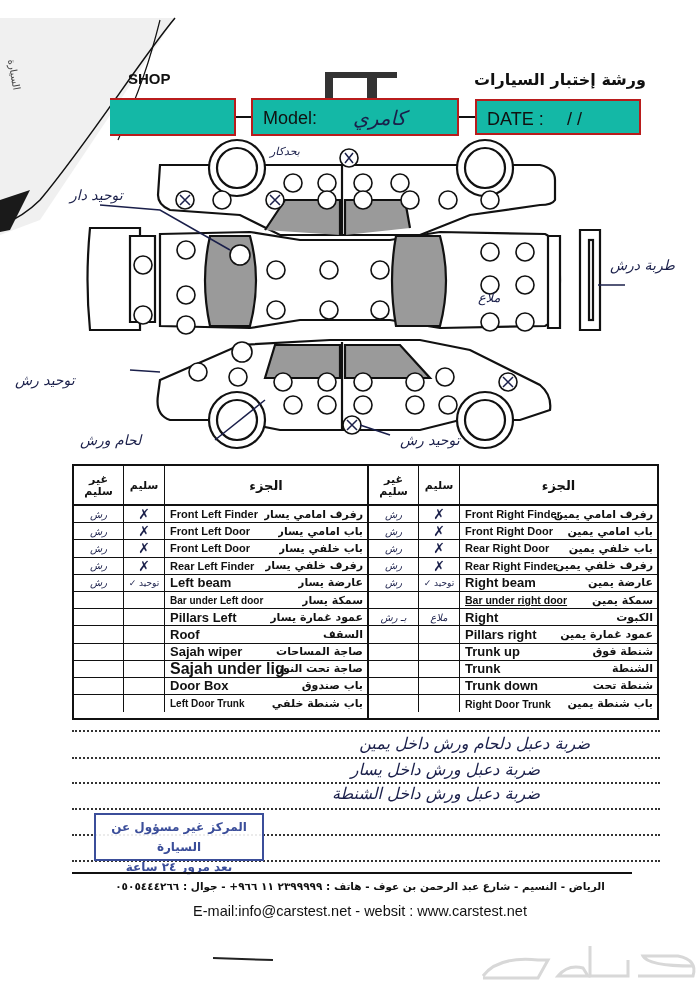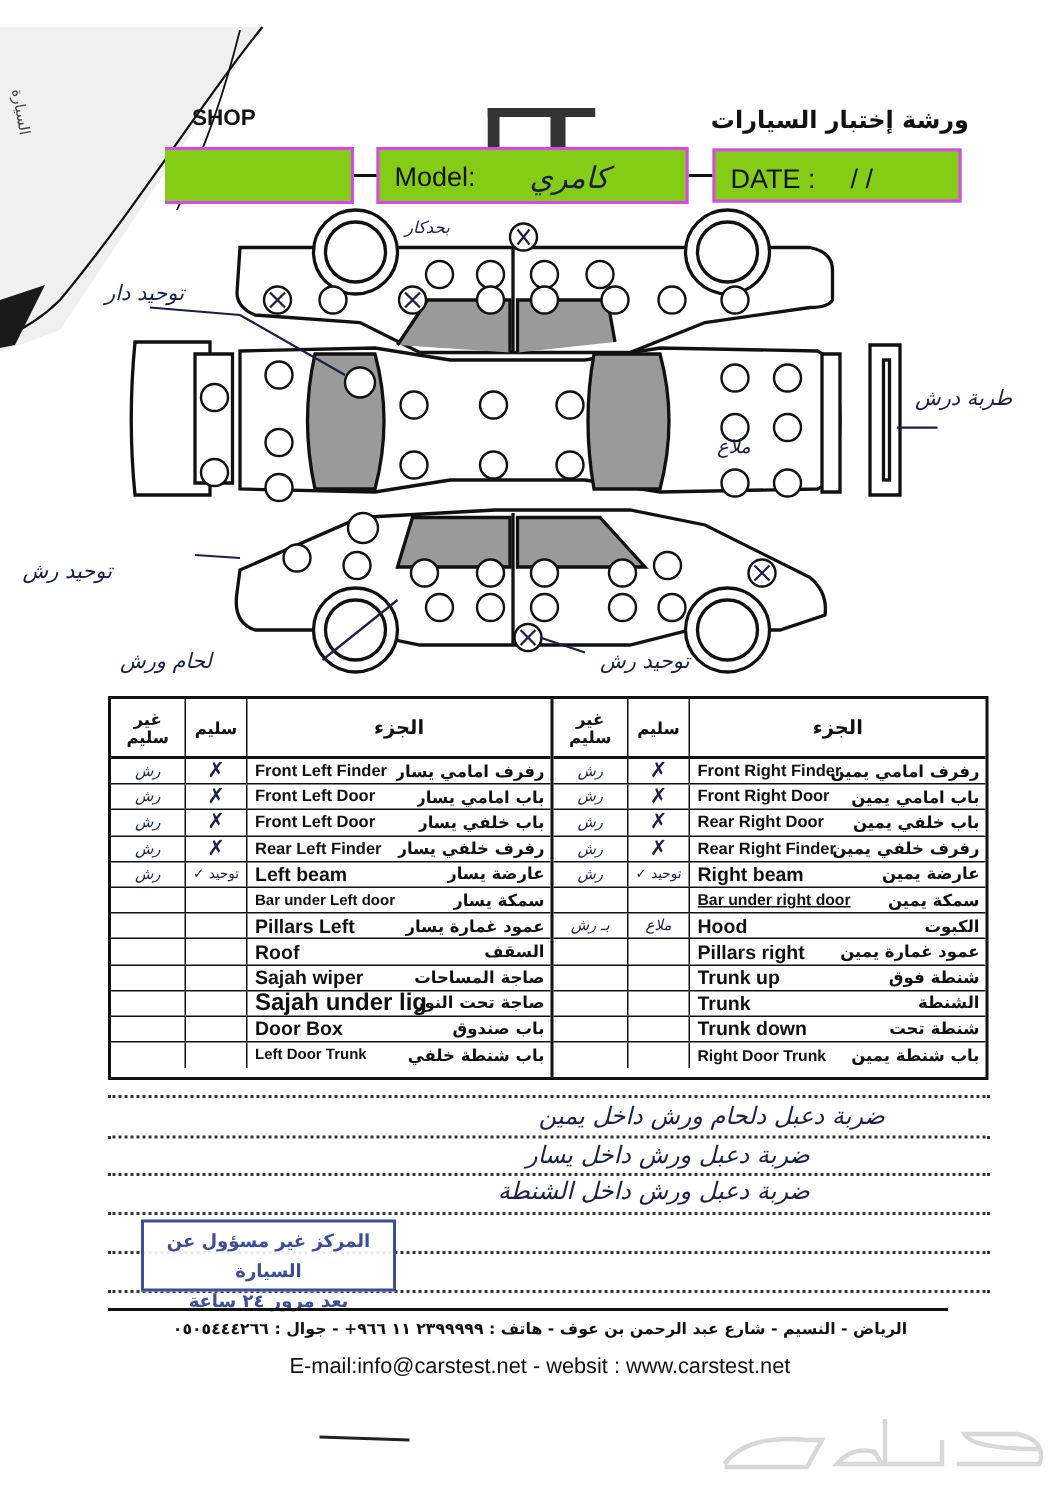--- a/index.html
+++ b/index.html
@@ -8,21 +8,21 @@
 
   .page { position: absolute; left: 0; top: 0; width: 700px; height: 991px; background: #fdfdfd; }
 
   
   .fold { position: absolute; left: 0; top: 0; width: 700px; height: 991px; pointer-events: none; }
 
   .header-workshop { position: absolute; left: 128px; top: 70px; font-family: "Liberation Sans", sans-serif; font-weight: bold; font-size: 15px; }
   .header-ar-title { position: absolute; right: 54px; top: 70px; font-size: 16px; font-weight: bold; direction: rtl; }
   .logo { position: absolute; left: 325px; top: 72px; width: 72px; height: 26px; }
 
-  .box { position: absolute; border: 2px solid #d946ef; background: #84cc16; font-family: "Liberation Sans", sans-serif; }
+  .box { position: absolute; border: 2px solid #b91c1c; background: #14b8a6; font-family: "Liberation Sans", sans-serif; }
   .box-left { left: 110px; top: 98px; width: 126px; height: 38px; border-left: none; }
   .box-model { left: 251px; top: 98px; width: 208px; height: 38px; }
   .box-date { left: 475px; top: 99px; width: 166px; height: 36px; }
   .connector { position: absolute; height: 2px; background: #111; }
   .box-label { position: absolute; left: 10px; top: 8px; font-size: 18px; }
   .handwrite { position: absolute; font-family: "DejaVu Serif", serif; font-style: italic; color: #1a1f4a; }
   .model-value { left: 100px; top: 6px; font-size: 20px; direction: rtl; }
 
   .diagram { position: absolute; left: 0; top: 138px; width: 700px; height: 325px; }
 
@@ -320,21 +320,21 @@
           </div>
         <div class="trow">
             <span class="cell notok"></span>
             <span class="cell ok"></span>
             <span class="cell en" style="font-size:10.5px;text-decoration:underline;">Bar under right door</span>
             <span class="cell ar">سمكة يمين</span>
           </div>
         <div class="trow big">
             <span class="cell notok">بـ رش</span>
             <span class="cell ok" style="font-size:10px;font-family:'DejaVu Serif',serif;font-style:italic;">ملاع</span>
-            <span class="cell en">Hood</span>
+            <span class="cell en">Right</span>
             <span class="cell ar">الكبوت</span>
           </div>
         <div class="trow big">
             <span class="cell notok"></span>
             <span class="cell ok"></span>
             <span class="cell en">Pillars right</span>
             <span class="cell ar">عمود غمارة يمين</span>
           </div>
         <div class="trow big">
             <span class="cell notok"></span>

